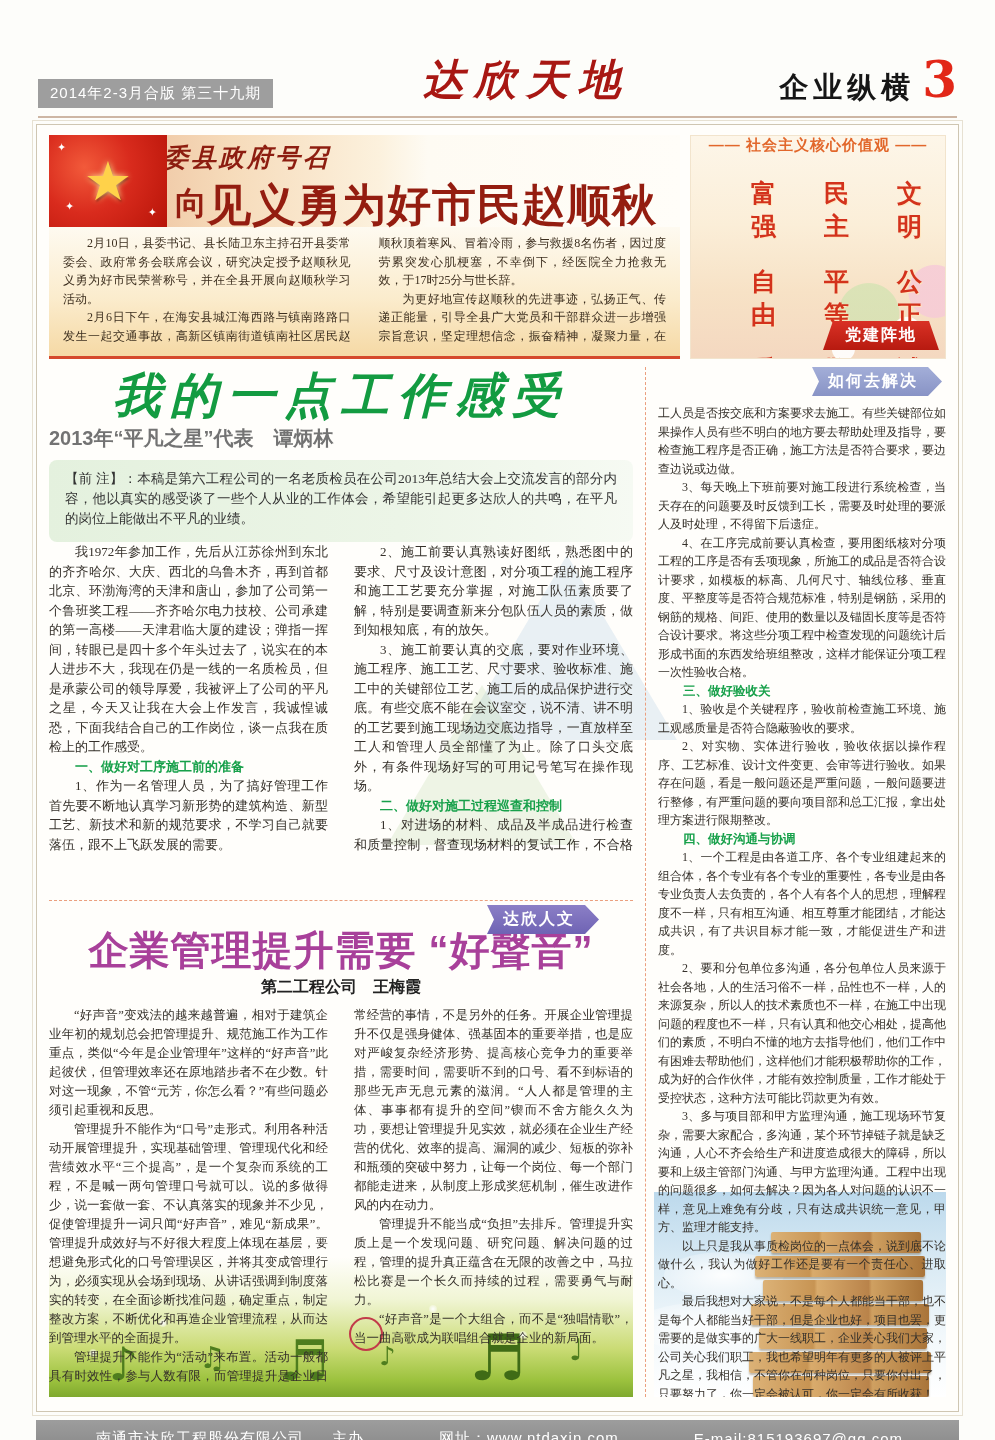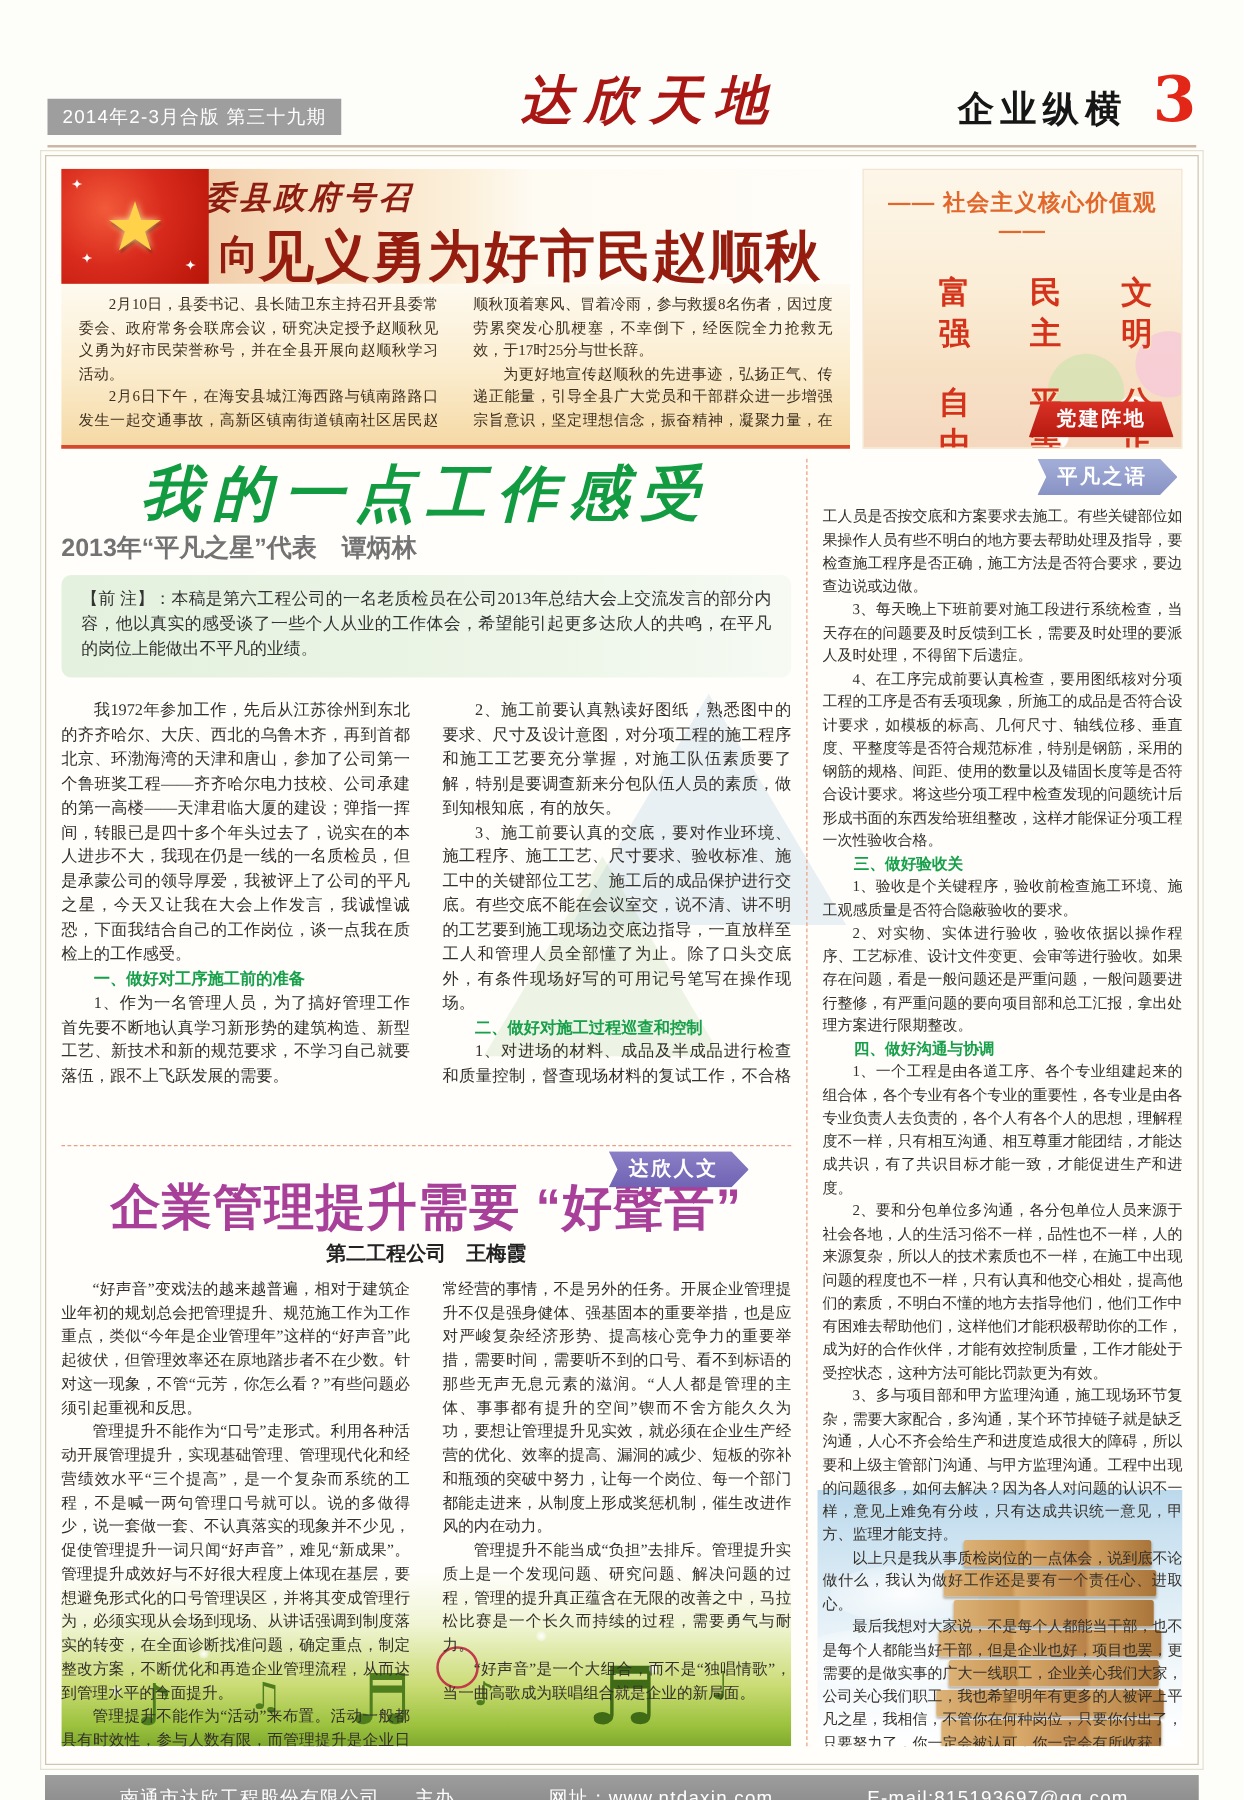--- a/index.html
+++ b/index.html
@@ -3,21 +3,21 @@
 <meta charset="utf-8">
 <style>
   * { margin:0; padding:0; box-sizing:border-box; }
   body { width:995px; height:1440px; background:#ffffff; font-family:"Liberation Serif","DejaVu Serif",serif; color:#3a3226; }
   .page { position:relative; width:995px; height:1440px; background:#fdfdfa; overflow:hidden; }
 
   
   .header { margin:52px 38px 0; padding-bottom:8px; display:flex; align-items:flex-end; border-bottom:2px solid #cdb6a4; }
   .issue-badge { background:#9e9e9e; color:#fff; font-family:"Liberation Sans",sans-serif; font-size:15px; padding:5px 12px; letter-spacing:1px; white-space:nowrap; }
   .masthead { flex:1; text-align:center; font-style:italic; font-weight:bold; font-size:42px; color:#a81713; letter-spacing:10px; font-family:"DejaVu Serif",serif; }
-  .section-wrap { display:flex; align-items:baseline; gap:20px; }
+  .section-wrap { display:flex; align-items:baseline; gap:7px; }
   .section-title { font-family:"Liberation Sans",sans-serif; font-weight:900; font-size:29px; color:#161616; letter-spacing:5px; }
   .page-number { font-size:50px; font-weight:900; color:#e22718; font-family:"DejaVu Serif",serif; line-height:1; }
 
   
   .frame { position:relative; margin:6px 36px 0; height:1288px; border:1px solid #cfc6b2; outline:1px solid #e7e1d2; outline-offset:3px; background:#fffefb; padding:10px 12px; overflow:hidden; }
 
   
   .wm-text { position:absolute; left:140px; top:640px; font-size:180px; font-weight:900; color:rgba(130,130,130,0.10); letter-spacing:14px; z-index:0; white-space:nowrap; }
   .wm-tri-a { position:absolute; left:420px; top:430px; width:0; height:0; border-left:110px solid transparent; border-right:110px solid transparent; border-bottom:185px solid rgba(120,170,210,0.16); z-index:0; }
   .wm-tri-b { position:absolute; left:350px; top:560px; width:0; height:0; border-left:95px solid transparent; border-right:95px solid transparent; border-bottom:160px solid rgba(150,190,120,0.16); z-index:0; }
@@ -38,33 +38,33 @@
   .banner-body { height:132px; background:linear-gradient(180deg,#fefaf0 0%,#fbeccd 55%,#f5d9a5 100%); padding:7px 14px 6px; column-count:2; column-gap:28px; font-size:12px; line-height:18.5px; text-align:justify; color:#3d2f1f; overflow:hidden; }
   .banner-body p { text-indent:2em; }
 
   .values-panel { position:relative; width:256px; border:1px solid #f2e4cd; overflow:hidden;
     background:
       radial-gradient(circle at 85% 88%, rgba(255,255,255,0.95) 0 14px, rgba(255,255,255,0) 15px),
       radial-gradient(circle at 60% 96%, rgba(255,255,255,0.9) 0 11px, rgba(255,255,255,0) 12px),
       radial-gradient(circle at 96% 70%, rgba(246,201,216,0.8) 0 26px, rgba(246,201,216,0) 27px),
       radial-gradient(circle at 70% 80%, rgba(207,227,176,0.7) 0 30px, rgba(207,227,176,0) 31px),
       linear-gradient(180deg,#fdf6e9 0%,#fbeed8 40%,#f7e2c6 70%,#f4d8c0 100%); }
-  .values-title { margin-top:14px; text-align:center; color:#e2672b; font-weight:bold; font-size:18px; font-family:"Liberation Sans",sans-serif; letter-spacing:1px; }
+  .values-title { margin-top:0; text-align:center; color:#e2672b; font-weight:bold; font-size:15px; font-family:"Liberation Sans",sans-serif; letter-spacing:1px; }
   .values-grid { display:grid; grid-template-columns:repeat(4,1fr); row-gap:22px; padding:22px 12px 0; text-align:center; }
   .values-grid div { font-size:25px; font-weight:900; color:#d3321c; font-family:"Liberation Sans",sans-serif; text-shadow:1px 1px 0 rgba(255,230,190,0.9);margin-left:48px; }
   .party-ribbon { position:absolute; right:6px; bottom:8px; background:linear-gradient(180deg,#d93125,#b71a10); color:#fff; font-weight:bold; font-size:16px; font-family:"Liberation Sans",sans-serif; padding:4px 22px; letter-spacing:2px; clip-path:polygon(10px 0, calc(100% - 10px) 0, 100% 100%, 0 100%); }
 
   
   .middle-row { position:relative; z-index:1; display:flex; margin-top:8px; height:1030px; }
   .left-zone { flex:1; padding-right:12px; border-right:1px dashed #eb9f7e; display:flex; flex-direction:column; overflow:hidden; }
 
   .a2-title { text-align:center; font-size:48px; font-weight:900; font-style:italic; color:#139b41; letter-spacing:9px; font-family:"DejaVu Serif",serif; line-height:56px; }
   .a2-byline { text-align:left; font-size:20px; font-weight:bold; color:#737373; font-family:"Liberation Sans",sans-serif; margin-top:2px; }
   .preface-box { margin-top:8px; background:linear-gradient(90deg,#e4f1de 0%,#ecf5e7 60%,#f6faf3 100%); border-radius:8px; padding:9px 16px; font-size:13.5px; line-height:20px; text-align:justify; color:#333; height:82px; overflow:hidden; }
-  .a2-cols { margin-top:16px; height:350px; column-count:2; column-gap:26px; font-size:13px; line-height:19.5px; text-align:justify; overflow:hidden; color:#35302a; }
+  .a2-cols { margin-top:0; height:350px; column-count:2; column-gap:26px; font-size:13px; line-height:19.5px; text-align:justify; overflow:hidden; color:#35302a; }
   .a2-cols p, .a3-cols p, .rz-body p { text-indent:2em; }
   .a2-cols h4, .rz-body h4 { color:#17a04a; font-size:13px; font-weight:bold; text-indent:2em; font-family:"Liberation Sans",sans-serif; line-height:19.5px; }
   .noindent { text-indent:0 !important; }
 
   .article-divider { border-top:1px dashed #eb9f7e; margin:8px 0 4px; }
 
   .a3 { position:relative; flex:1; overflow:hidden; }
   .a3-ribbon { position:absolute; top:0; right:34px; z-index:2; }
   .ribbon-arrow { display:inline-block; color:#fff; font-weight:bold; font-size:16px; font-family:"Liberation Sans",sans-serif; padding:4px 24px 4px 16px; letter-spacing:2px; clip-path:polygon(0 0, calc(100% - 14px) 0, 100% 50%, calc(100% - 14px) 100%, 0 100%, 7px 50%); }
   .ribbon-purple { background:linear-gradient(180deg,#8b7fc6,#6f63b4); }
@@ -206,21 +206,21 @@
             <span class="seed s1"></span>
             <span class="seed s2"></span>
             <span class="seed s3"></span>
             <span class="seed s4"></span>
           </div>
         </div>
       </div>
 
       <div class="right-zone">
         <div class="rz-tag">
-          <span class="ribbon-arrow ribbon-blue">平凡之语</span>
+          <span class="ribbon-arrow ribbon-blue">如何去解决</span>
         </div>
         <div class="rz-body">
             <p class="noindent">工人员是否按交底和方案要求去施工。有些关键部位如果操作人员有些不明白的地方要去帮助处理及指导，要检查施工程序是否正确，施工方法是否符合要求，要边查边说或边做。</p>
             <p>3、每天晚上下班前要对施工段进行系统检查，当天存在的问题要及时反馈到工长，需要及时处理的要派人及时处理，不得留下后遗症。</p>
             <p>4、在工序完成前要认真检查，要用图纸核对分项工程的工序是否有丢项现象，所施工的成品是否符合设计要求，如模板的标高、几何尺寸、轴线位移、垂直度、平整度等是否符合规范标准，特别是钢筋，采用的钢筋的规格、间距、使用的数量以及锚固长度等是否符合设计要求。将这些分项工程中检查发现的问题统计后形成书面的东西发给班组整改，这样才能保证分项工程一次性验收合格。</p>
             <h4>三、做好验收关</h4>
             <p>1、验收是个关键程序，验收前检查施工环境、施工观感质量是否符合隐蔽验收的要求。</p>
             <p>2、对实物、实体进行验收，验收依据以操作程序、工艺标准、设计文件变更、会审等进行验收。如果存在问题，看是一般问题还是严重问题，一般问题要进行整修，有严重问题的要向项目部和总工汇报，拿出处理方案进行限期整改。</p>
             <h4>四、做好沟通与协调</h4>
             <p>1、一个工程是由各道工序、各个专业组建起来的组合体，各个专业有各个专业的重要性，各专业是由各专业负责人去负责的，各个人有各个人的思想，理解程度不一样，只有相互沟通、相互尊重才能团结，才能达成共识，有了共识目标才能一致，才能促进生产和进度。</p>

